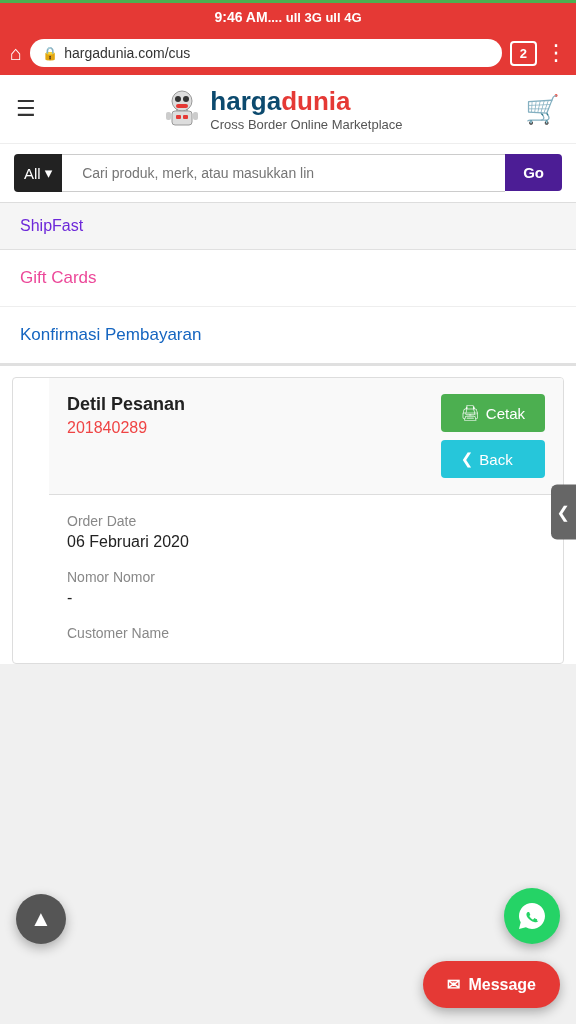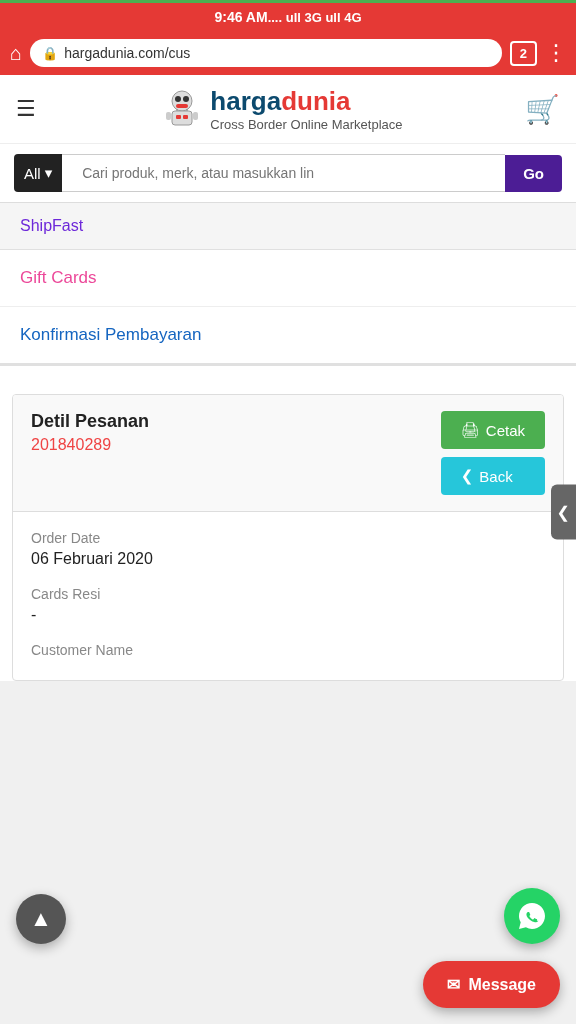--- a/index.html
+++ b/index.html
@@ -86,21 +86,21 @@
     
     .logo-robot {
       width: 48px;
       height: 48px;
     }
 
     
     .search-bar {
       background: white;
       display: flex;
-      align-items: flex-end;
+      align-items: flex-start;
       padding: 10px 14px;
       gap: 0;
       border-bottom: 1px solid #ddd;
     }
     .search-category {
       background: #222;
       color: white;
       border: none;
       padding: 10px 10px;
       font-size: 15px;
@@ -188,23 +188,24 @@
       font-size: 17px;
       font-weight: 500;
       text-decoration: none;
       cursor: pointer;
     }
 
     
     .order-detail-card {
       background: white;
       border: 1px solid #ddd;
-      margin: 28px 12px;
+      margin: 11px 12px;
       border-radius: 4px;
       overflow: hidden;
+      padding-left: 36px;
     }
 
     .order-detail-header {
       background: #f9f9f9;
       padding: 16px 18px;
       display: flex;
       align-items: flex-start;
       justify-content: space-between;
       border-bottom: 1px solid #ddd;
     }
@@ -417,21 +418,21 @@
           <span>❮</span>
           <span>Back</span>
         </button>
       </div>
     </div>
 
     <div class="order-info-body">
       <div class="order-field-label">Order Date</div>
       <div class="order-field-value">06 Februari 2020</div>
 
-      <div class="order-field-label">Cards Resi</div>
+      <div class="order-field-label">Nomor Nomor</div>
       <div class="order-field-value">-</div>
 
       <div class="order-field-label">Customer Name</div>
     </div>
   </div>
 
 </div>
 
 <div class="whatsapp-fab">
   <svg width="30" height="30" viewBox="0 0 30 30" fill="white" xmlns="http://www.w3.org/2000/svg">

